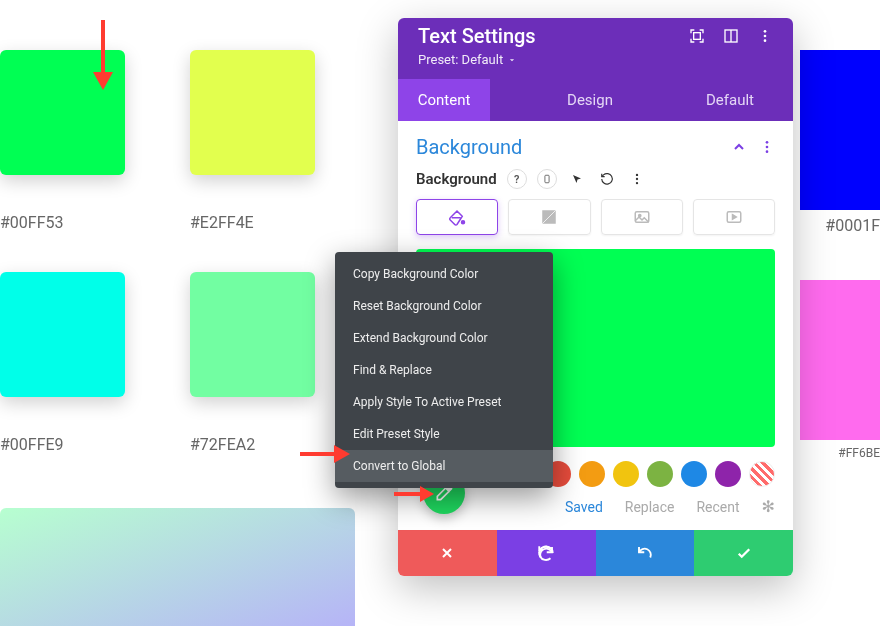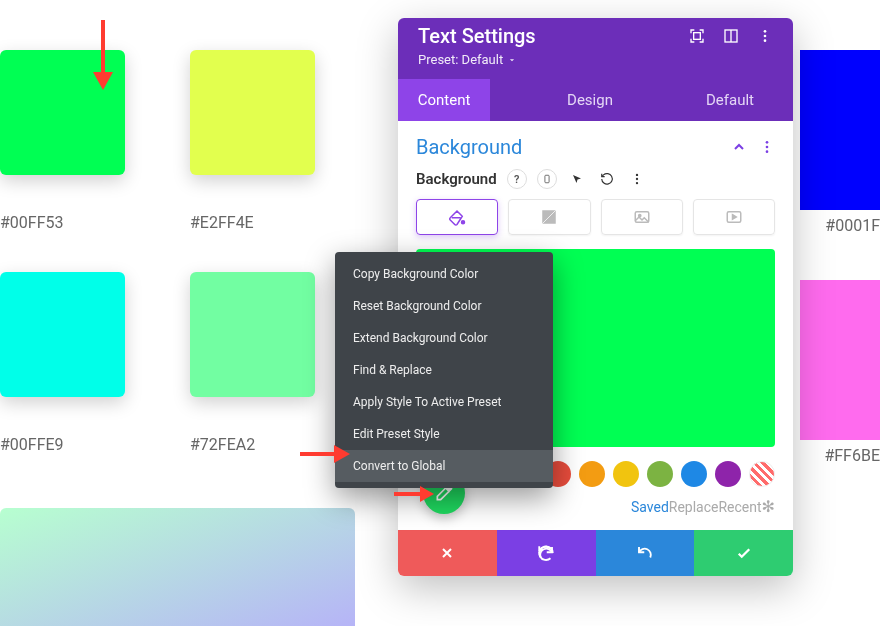--- a/index.html
+++ b/index.html
@@ -49,21 +49,21 @@
 .preview { margin: 0 18px 14px; height: 198px; border-radius: 4px; background: #00FF53; }
 
 .eyedropper { position:absolute; left:423px; top:472px; width:42px; height:42px; border-radius:50%; background:#1fd85f; display:flex; align-items:center; justify-content:center; box-shadow:0 4px 12px rgba(0,0,0,.25); color:#fff; cursor:pointer; z-index:20;}
 
 .picker-row { display:flex; gap:8px; align-items:center; padding: 0 18px 10px; justify-content:flex-end; }
 .palette-dot { width:26px; height:26px; border-radius:50%; cursor:pointer; }
 .palette-dot.hollow { border: 2px solid #ccc; background: #fff; }
 .palette-dot.stripe { background: repeating-linear-gradient(45deg, #ff6b6b 0 3px, #fff 3px 6px); border:1px solid #eee;}
 .more-dots { width:24px; text-align:center; color:#aaa; letter-spacing:2px; font-weight:bold; cursor:pointer; margin-right:auto;}
 
-.palette-tabs { display:flex; justify-content:flex-end; padding: 0 18px 14px; font-size:14px; align-items:center;}
+.palette-tabs { display:flex; gap:22px; justify-content:flex-end; padding: 0 18px 14px; font-size:14px; align-items:center;}
 .palette-tabs span { color:#aaa; cursor:pointer;}
 .palette-tabs span.on { color:#2b87da; }
 .gear { color:#aaa; font-size:16px; cursor:pointer;}
 
 .panel-actions { display:flex; height:46px; }
 .panel-actions .act { flex:1; display:flex; align-items:center; justify-content:center; color:#fff; cursor:pointer; font-size:18px;}
 .act.cancel{ background:#ef5a5a;}
 .act.undo{ background:#7b3fe4;}
 .act.redo{ background:#2b87da;}
 .act.confirm{ background:#2ecc71;}
@@ -108,21 +108,21 @@
   </div>
   <div class="swatch-cell">
     <div class="swatch" style="background:#72FEA2"></div>
     <div class="swatch-label">#72FEA2</div>
   </div>
 </div>
 
 <div class="big-block-tr"></div>
 <div style="position:absolute; top:216px; right:0; color:#666; font-size:16px;">#0001F</div>
 <div class="big-block-mr"></div>
-<div style="position:absolute; top:446px; right:0; color:#666; font-size:16px;">#FF6BE</div>
+<div style="position:absolute; top:446px; right:0; color:#666; font-size:12px;">#FF6BE</div>
 
 <div class="gradient-bl"></div>
 
 <div class="panel">
   <div class="panel-hdr">
     <div class="panel-title-row">
       <div class="panel-title">Text Settings</div>
       <div class="panel-icons">
         <span class="icn">
             <svg class="icn-svg" viewBox="0 0 24 24" fill="none" stroke="#fff" stroke-width="2">

